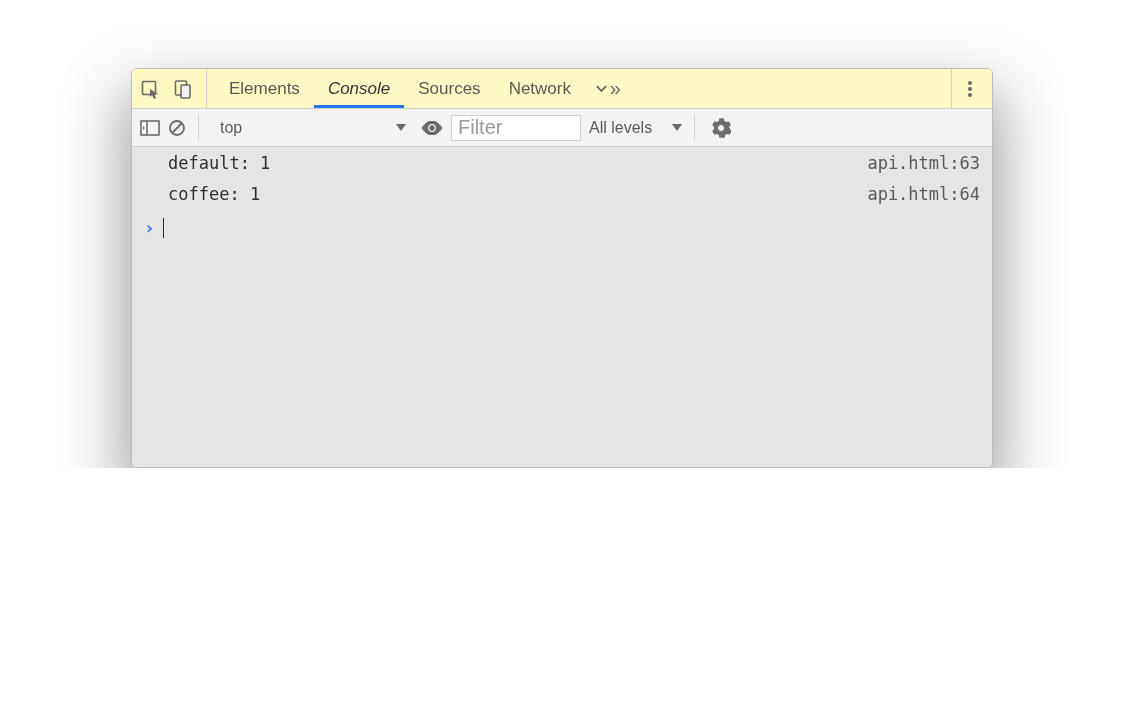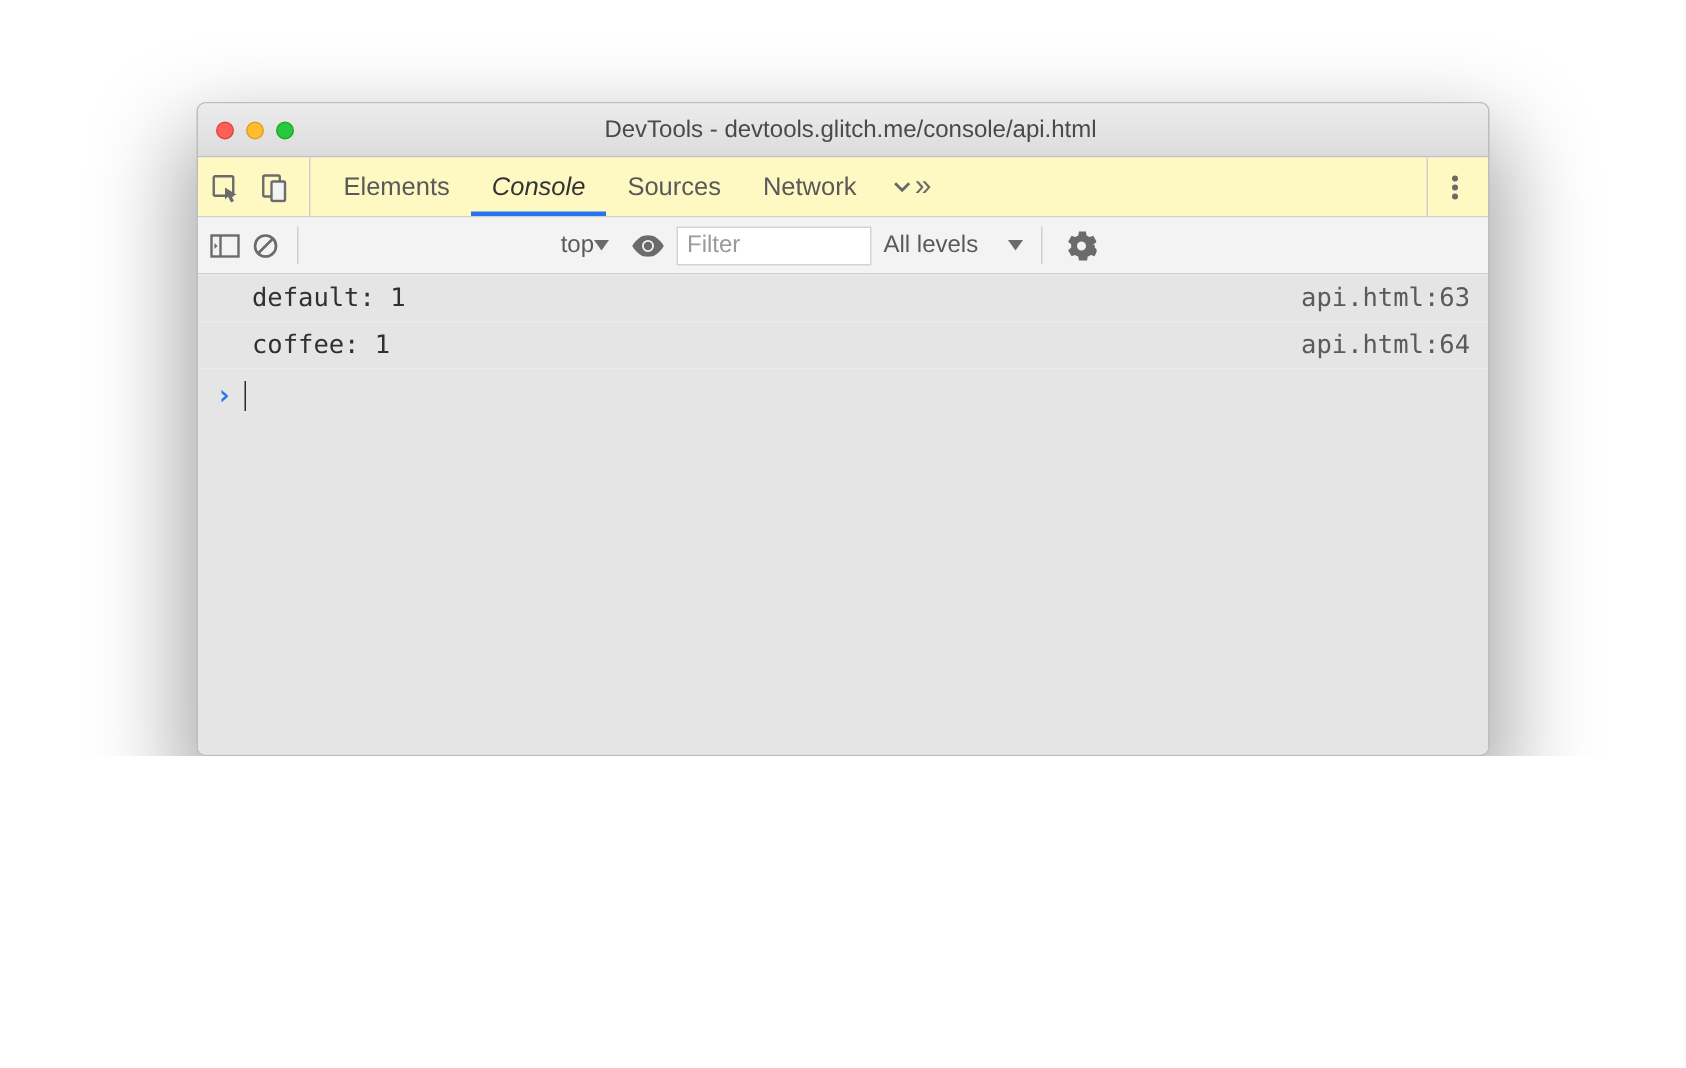--- a/index.html
+++ b/index.html
@@ -90,31 +90,31 @@
     .filterbar {
       height: 38px;
       background: #f3f3f3;
       border-bottom: 1px solid #cfcfcf;
       display: flex; align-items: center;
       padding: 0 8px; gap: 8px;
       font-size: 16px; color: #5a5a5a;
     }
     .ctxsel {
       flex: 0 0 200px;
-      display:flex; align-items:center; justify-content:flex-end;
+      display:flex; align-items:center; justify-content:space-between;
       border: 1px solid transparent;
       height: 26px; padding: 0 6px;
       margin-left: 2px;
     }
     .filterinput {
       width: 130px;
       background: #fff;
       border: 1px solid #d2d2d2;
       height: 26px;
-      font-size: 16px;
+      font-size: 20px;
       padding: 0 6px;
       color: #555;
     }
     .filterinput::placeholder { color:#9a9a9a; }
     .levels {
       display:flex; align-items:center; gap:20px;
       color:#5a5a5a;
     }
     .ic { display:inline-flex; align-items:center; justify-content:center; }
     .ic svg { stroke:#6b6b6b; }
@@ -147,28 +147,20 @@
     }
     .tri {
       width:0;height:0;border-left:5px solid transparent;border-right:5px solid transparent;border-top:7px solid #6a6a6a;display:inline-block;
     }
   </style>
 </head>
 <body>
 
 <div class="window">
 
-  <div class="titlebar">
-    <div class="traffic">
-      <div class="light red"></div>
-      <div class="light yellow"></div>
-      <div class="light green"></div>
-    </div>
-    <div class="wtitle">DevTools - devtools.glitch.me/console/api.html</div>
-  </div>
 
   <div class="tabbar">
     <div class="leftctl">
       <span class="ic">
         <svg width="20" height="20" viewBox="0 0 20 20" fill="none" stroke-width="1.6">
           <rect x="2.5" y="2.5" width="13" height="13" rx="1"></rect>
           <path d="M10 10 L18 15 L14 15 L16 19 L14 20 L12 16 L10 18 Z" fill="#6b6b6b" stroke="none"></path>
         </svg>
       </span>
       <span class="ic">

